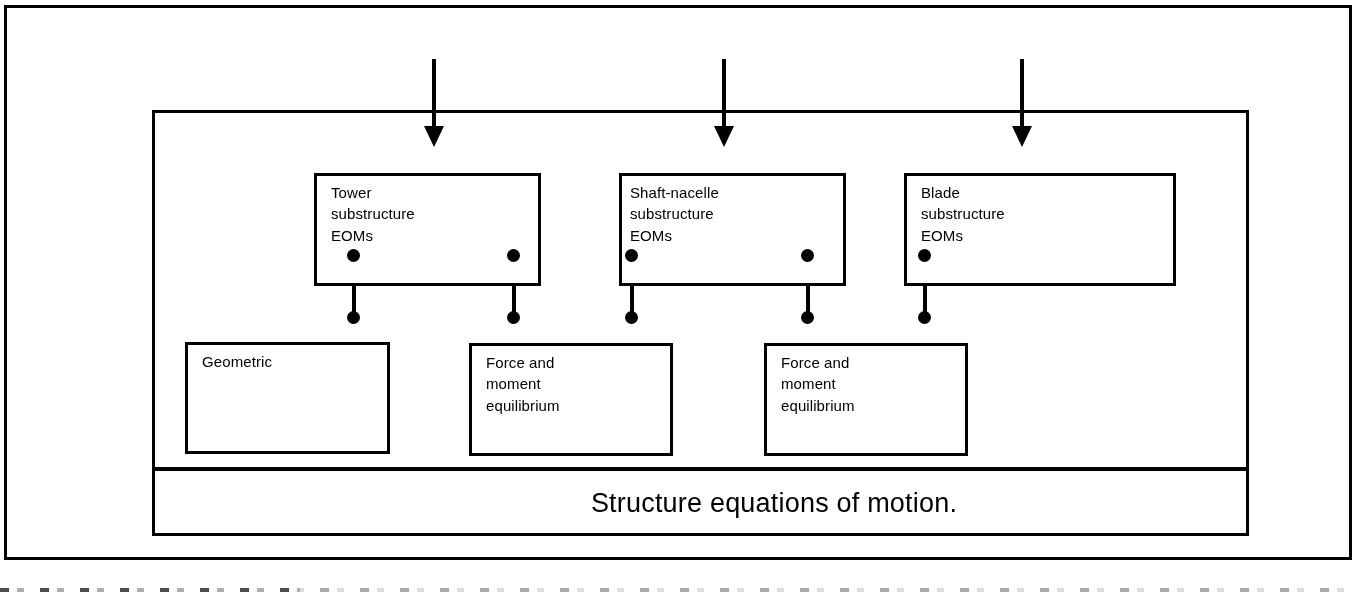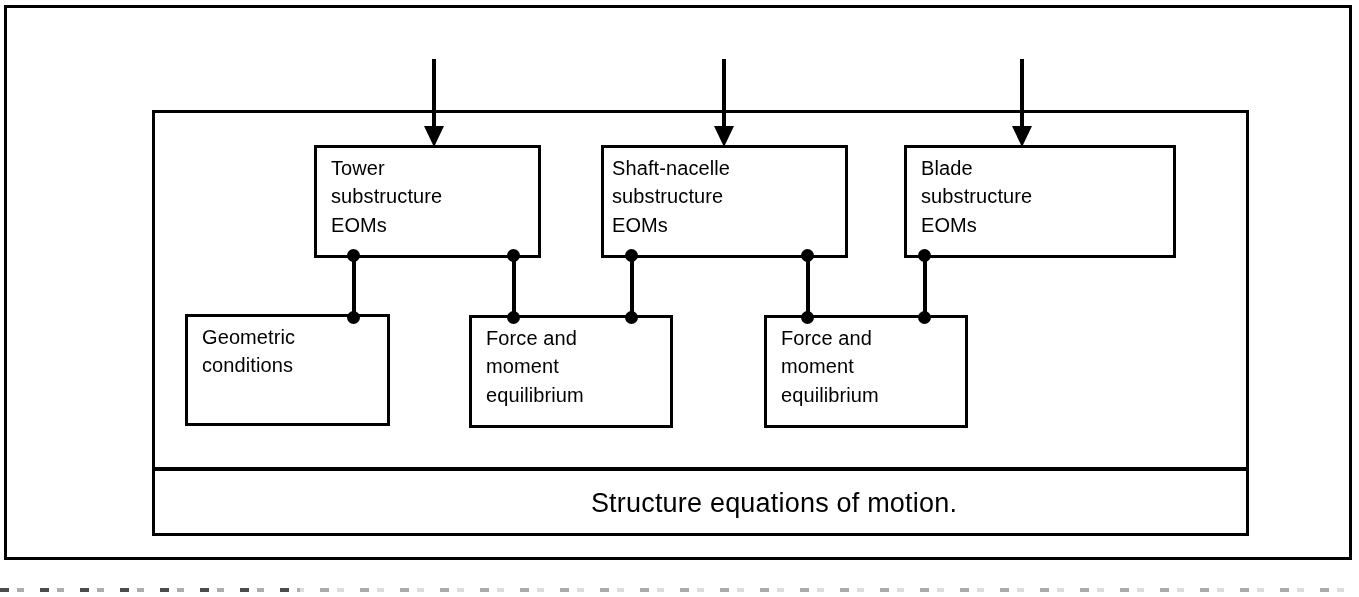--- a/index.html
+++ b/index.html
@@ -54,23 +54,24 @@
     background: #000000;
   }
 
   
   .node {
     position: absolute;
     border: 3px solid #000000;
     box-sizing: border-box;
     background: #ffffff;
     padding: 6px 0 0 14px;
-    font-size: 20px;
+    font-size: 15px;
     line-height: 1.42;
     letter-spacing: 0.1px;
+    margin-top: 28px;
   }
   .node .line { display: block; white-space: nowrap; }
 
   
   .caption-band {
     position: absolute;
     left: 152px;
     top: 471px;
     width: 1244px;
     height: 64px;
@@ -160,35 +161,34 @@
   <div class="link" style="left:806px; top:255px; height:66px;"></div>
 
   <div class="link" style="left:923px; top:255px; height:66px;"></div>
 
   <div class="node" style="left:314px; top:145px; width:227px; height:113px;">
     <span class="line">Tower</span>
     <span class="line">substructure</span>
     <span class="line">EOMs</span>
   </div>
 
-  <div class="node" style="left:601px; top:145px; width:247px; height:113px;padding-left:8px;">
+  <div class="node" style="left:619px; top:145px; width:227px; height:113px;padding-left:8px;">
     <span class="line">Shaft-nacelle</span>
     <span class="line">substructure</span>
     <span class="line">EOMs</span>
   </div>
 
   <div class="node" style="left:904px; top:145px; width:272px; height:113px;">
     <span class="line">Blade</span>
     <span class="line">substructure</span>
     <span class="line">EOMs</span>
   </div>
 
   <div class="node" style="left:185px; top:314px; width:205px; height:112px;">
     <span class="line">Geometric</span>
-    <span class="line">conditions</span>
   </div>
 
   <div class="node" style="left:469px; top:315px; width:204px; height:113px;">
     <span class="line">Force and</span>
     <span class="line">moment</span>
     <span class="line">equilibrium</span>
   </div>
 
   <div class="node" style="left:764px; top:315px; width:204px; height:113px;">
     <span class="line">Force and</span>

